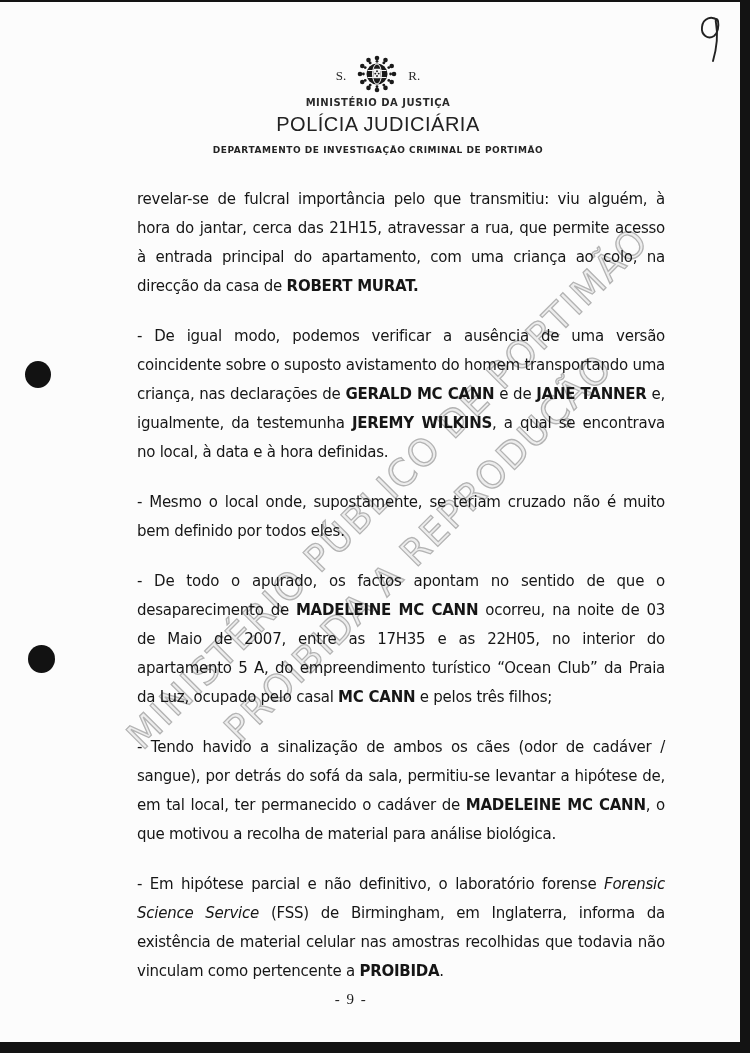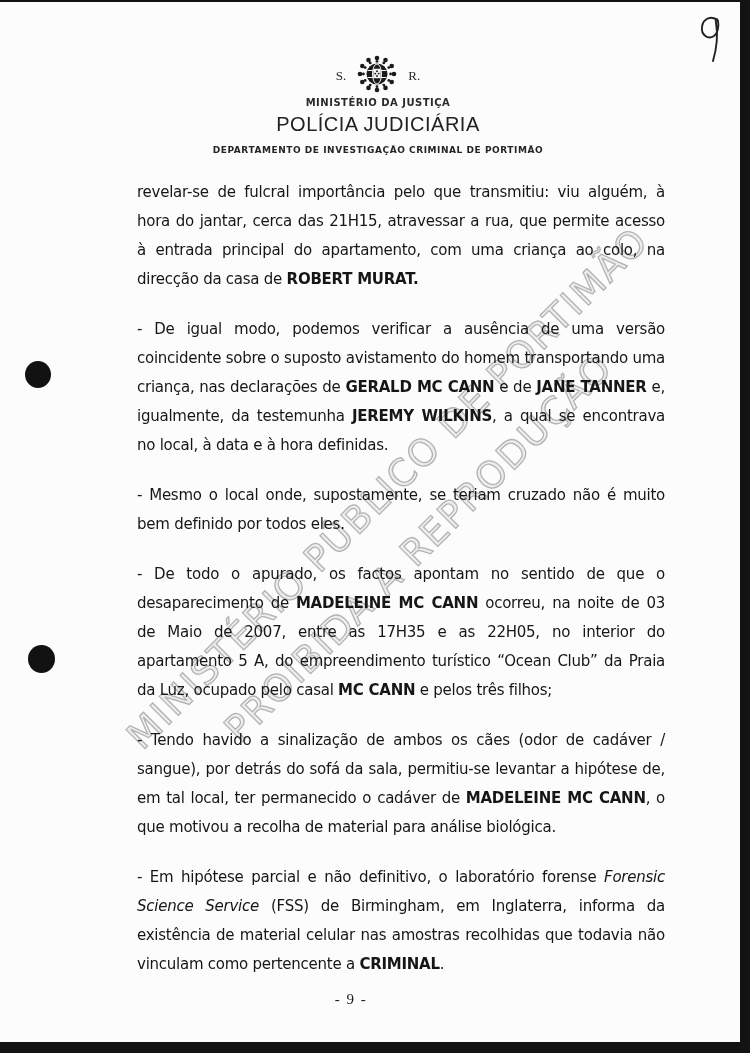--- a/index.html
+++ b/index.html
@@ -48,21 +48,21 @@
     z-index: 1; pointer-events: none;
   }
   .watermark .wm-line2 { margin-left: 74px; }
 
   
   .content {
     position: absolute; top: 178px; left: 137px; width: 528px;
     font-size: 15px; line-height: 29px; letter-spacing: -0.25px;
     color: #161616; text-align: justify; z-index: 2;
   }
-  .content p { margin: 0 0 21px 0; }
+  .content p { margin: 7px 0 21px 0; }
   .run-bold { font-weight: bold; }
   .run-italic { font-style: italic; }
 
   
   .page-num {
     position: absolute; top: 991px; left: 0; width: 702px; text-align: center;
     font-family: "Liberation Serif", serif; font-size: 15px; letter-spacing: 1.5px;
     color: #1c1c1c; z-index: 2;
   }
 </style>
@@ -141,18 +141,18 @@
     <div class="pj-title">POLÍCIA JUDICIÁRIA</div>
     <div class="department">DEPARTAMENTO DE INVESTIGAÇÃO CRIMINAL DE PORTIMÃO</div>
   </div>
 
   <div class="content">
     <p><span>revelar-se de fulcral importância pelo que transmitiu: viu alguém, à hora do jantar, cerca das 21H15, atravessar a rua, que permite acesso à entrada principal do apartamento, com uma criança ao colo, na direcção da casa de </span><span class="run-bold">ROBERT MURAT.</span></p>
     <p><span>- De igual modo, podemos verificar a ausência de uma versão coincidente sobre o suposto avistamento do homem transportando uma criança, nas declarações de </span><span class="run-bold">GERALD MC CANN</span><span> e de </span><span class="run-bold">JANE TANNER</span><span> e, igualmente, da testemunha </span><span class="run-bold">JEREMY WILKINS</span><span>, a qual se encontrava no local, à data e à hora definidas.</span></p>
     <p><span>- Mesmo o local onde, supostamente, se teriam cruzado não é muito bem definido por todos eles.</span></p>
     <p><span>- De todo o apurado, os factos apontam no sentido de que o desaparecimento de </span><span class="run-bold">MADELEINE MC CANN</span><span> ocorreu, na noite de 03 de Maio de 2007, entre as 17H35 e as 22H05, no interior do apartamento 5 A, do empreendimento turístico “Ocean Club” da Praia da Luz, ocupado pelo casal </span><span class="run-bold">MC CANN</span><span> e pelos três filhos;</span></p>
     <p><span>- Tendo havido a sinalização de ambos os cães (odor de cadáver / sangue), por detrás do sofá da sala, permitiu-se levantar a hipótese de, em tal local, ter permanecido o cadáver de </span><span class="run-bold">MADELEINE MC CANN</span><span>, o que motivou a recolha de material para análise biológica.</span></p>
-    <p><span>- Em hipótese parcial e não definitivo, o laboratório forense </span><span class="run-italic">Forensic Science Service</span><span> (FSS) de Birmingham, em Inglaterra, informa da existência de material celular nas amostras recolhidas que todavia não vinculam como pertencente a </span><span class="run-bold">CRIMINAL</span><span>.</span></p>
+    <p><span>- Em hipótese parcial e não definitivo, o laboratório forense </span><span class="run-italic">Forensic Science Service</span><span> (FSS) de Birmingham, em Inglaterra, informa da existência de material celular nas amostras recolhidas que todavia não vinculam como pertencente a </span><span class="run-bold">PROIBIDA</span><span>.</span></p>
   </div>
 
   <div class="page-num">- 9 -</div>
 
 </div>
 
 </body></html>

